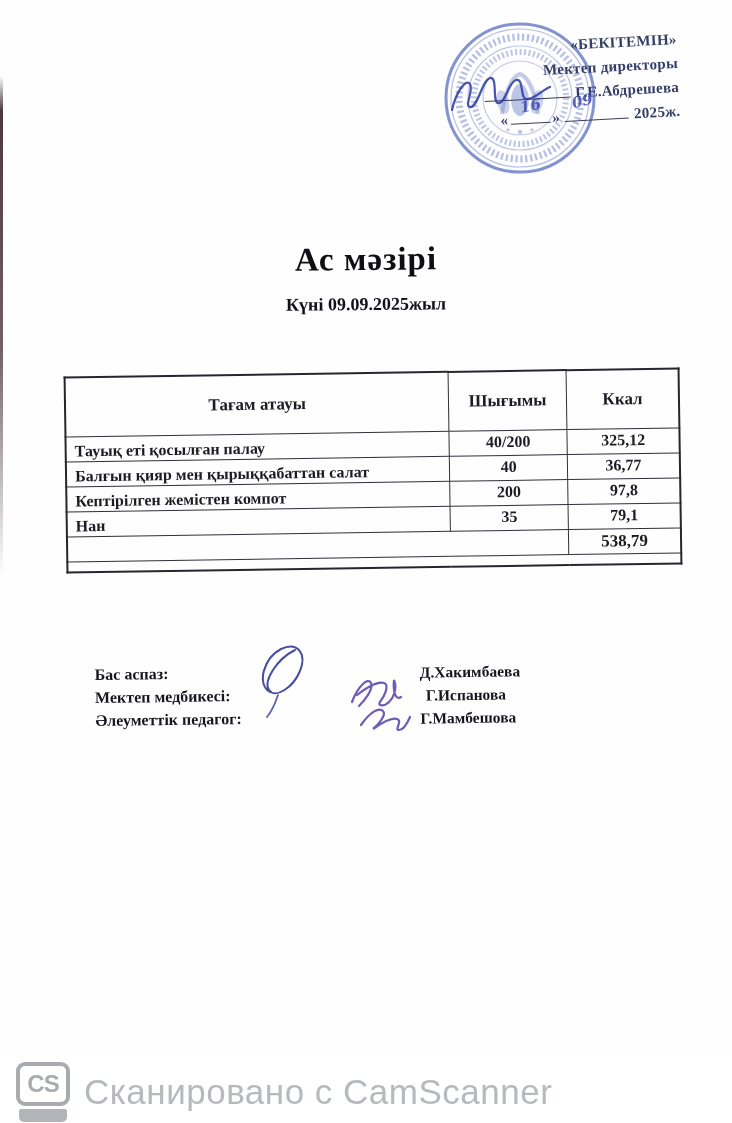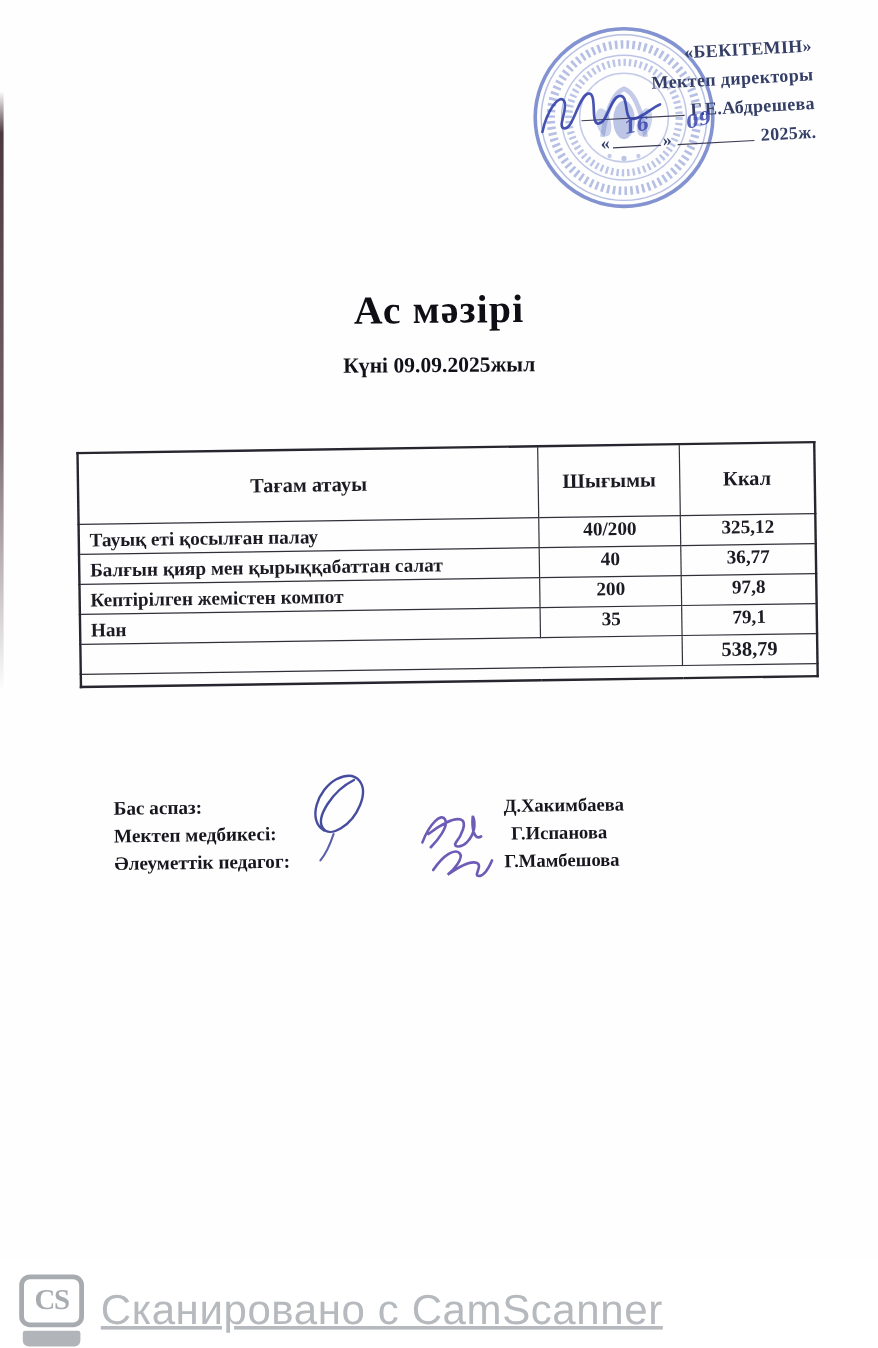--- a/index.html
+++ b/index.html
@@ -81,27 +81,27 @@
 
   
   .footer {
     position:absolute; left:0; right:0; top:1050px; height:73px; background:#ffffff;
     display:flex; align-items:flex-start; padding-left:16px; box-sizing:border-box;
   }
   .cs-icon { margin-top:12px; display:flex; flex-direction:column; align-items:center; }
   .cs-box {
     width:46px; height:36px; border:4px solid #a8acb1; border-radius:9px;
     display:flex; align-items:center; justify-content:center; background:#fff;
-    font-family:Liberation Serif, serif; font-weight:bold; font-size:24px;
+    font-family:Liberation Sans, sans-serif; font-weight:bold; font-size:24px;
     color:#a8acb1; letter-spacing:-1px;
   }
   .cs-base { width:48px; height:13px; background:#b1b5b9; border-radius:2px 2px 5px 5px; margin-top:3px; }
   .cs-text {
     margin:22px 0 0 14px; font-family:"Liberation Sans", sans-serif;
-    font-size:35px; color:#b6babe; letter-spacing:.5px; white-space:nowrap;text-decoration:underline;
+    font-size:35px; color:#b6babe; letter-spacing:.5px; white-space:nowrap;
   }
 </style>
 </head>
 <body>
 
 <div class="page">
   <div class="page-edge"></div>
 
   <svg class="stamp-svg" viewBox="0 0 168 168">
     <g fill="none" stroke="#6d80c9">

